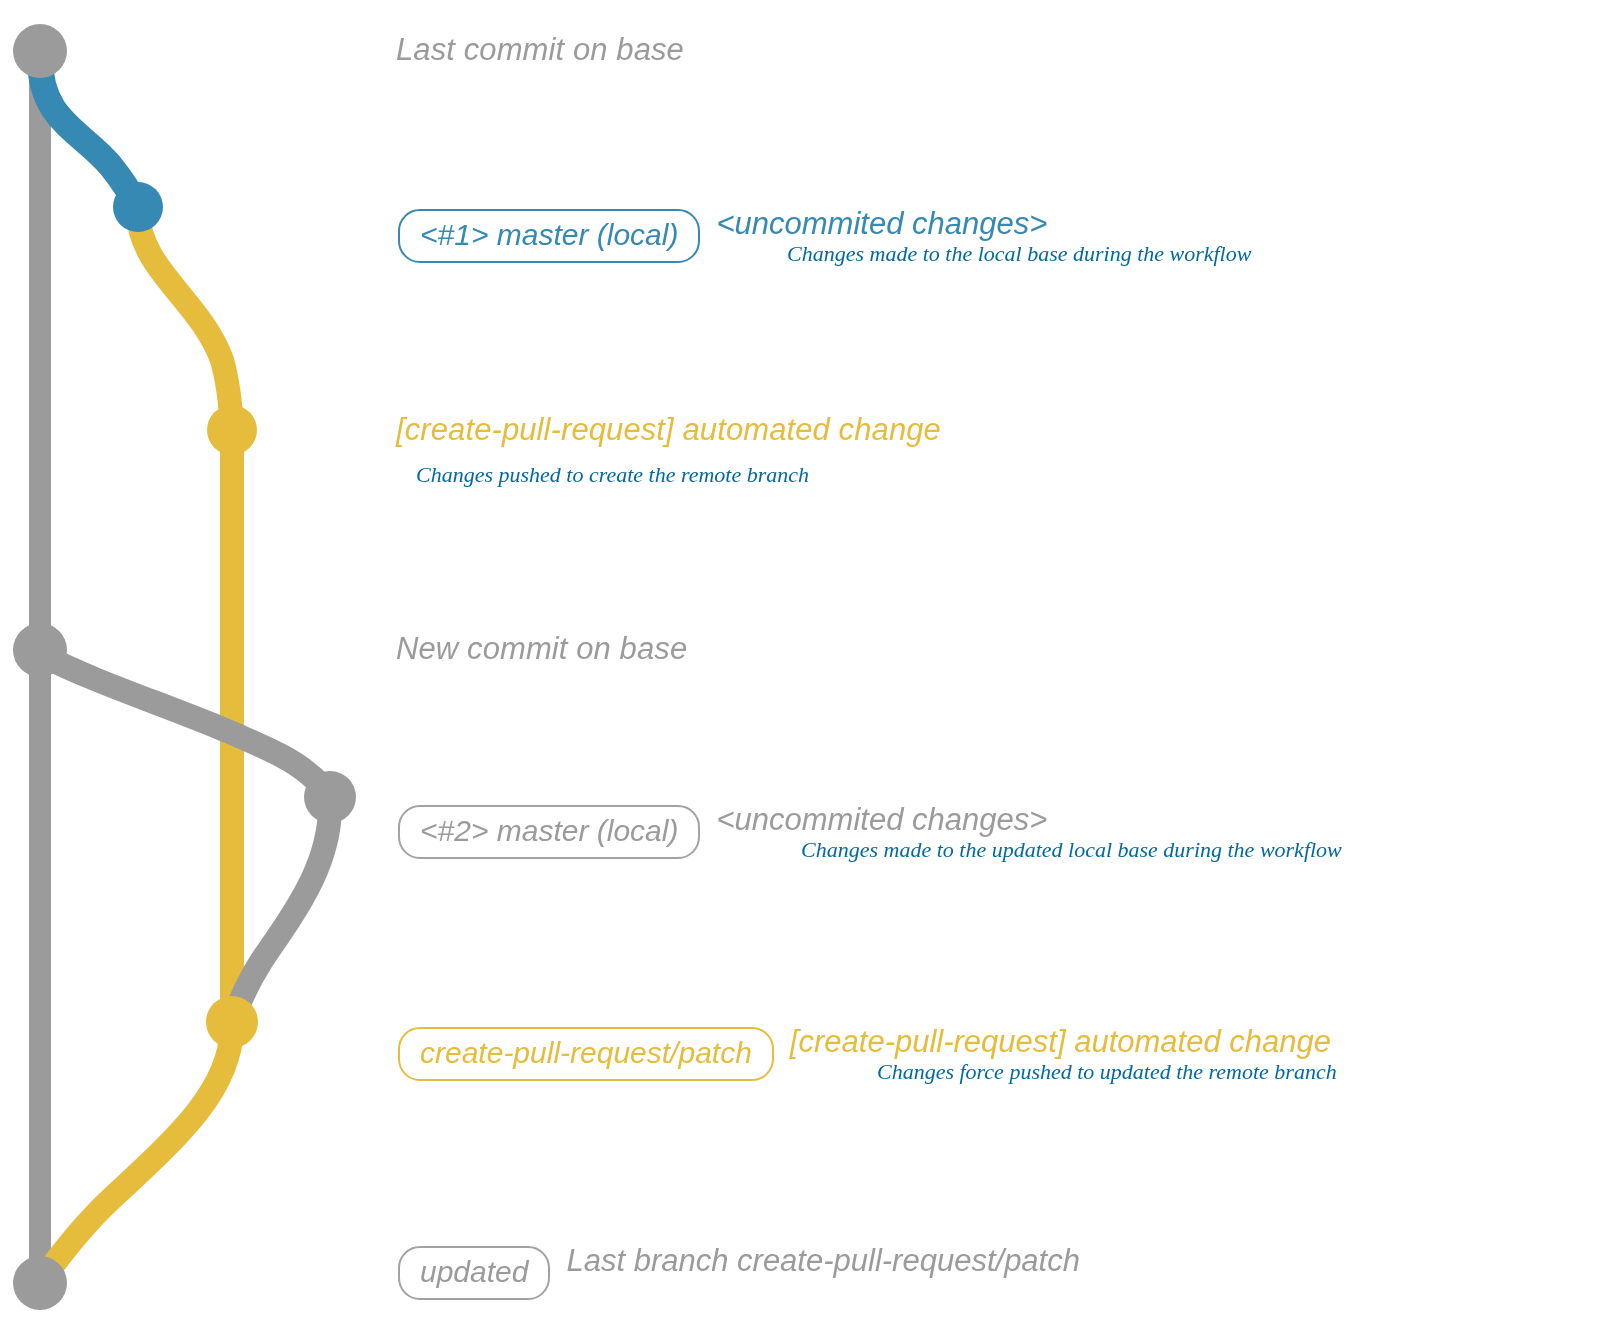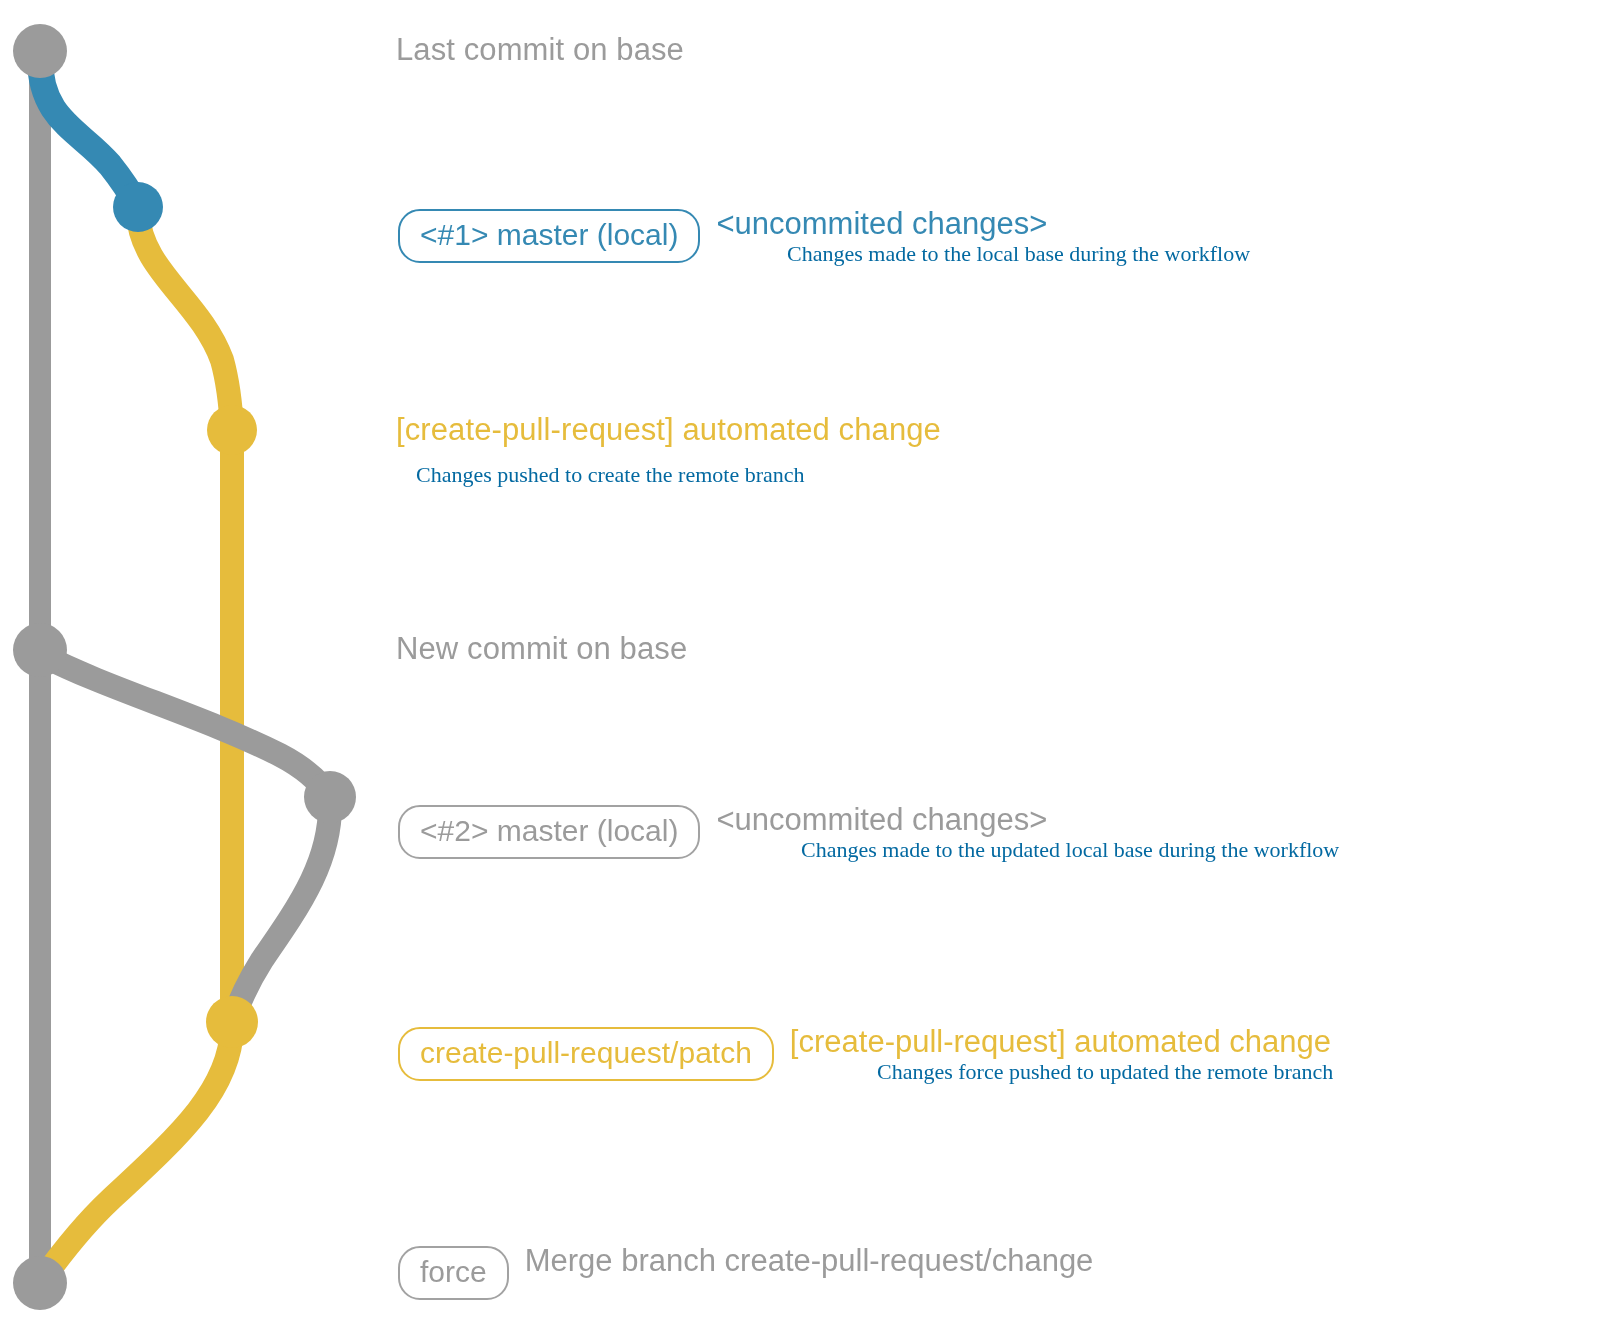--- a/index.html
+++ b/index.html
@@ -22,20 +22,21 @@
     width: 1618px;
     height: 1344px;
   }
 
   .labels-layer {
     position: absolute;
     left: 0;
     top: 0;
     width: 1618px;
     height: 964px;
+    font-style: italic;
   }
 
   .row {
     position: absolute;
     display: flex;
     align-items: center;
   }
 
   .plain-title {
     font-family: "Liberation Sans", sans-serif;
@@ -142,17 +143,17 @@
   </div>
   <div class="desc" style="left:801px; top:837px;">Changes made to the updated local base during the workflow</div>
 
   <div class="row" style="left:398px; top:1003px;align-items:center;">
     <span class="pill gold">create-pull-request/patch</span>
     <span class="commit-msg gold">[create-pull-request] automated change</span>
   </div>
   <div class="desc" style="left:877px; top:1059px;">Changes force pushed to updated the remote branch</div>
 
   <div class="row" style="left:398px; top:1222px;">
-    <span class="pill gray">force</span>
-    <span class="commit-msg gray">Merge branch create-pull-request/change</span>
+    <span class="pill gray">updated</span>
+    <span class="commit-msg gray">Last branch create-pull-request/patch</span>
   </div>
 
 </div>
 
 </body></html>

